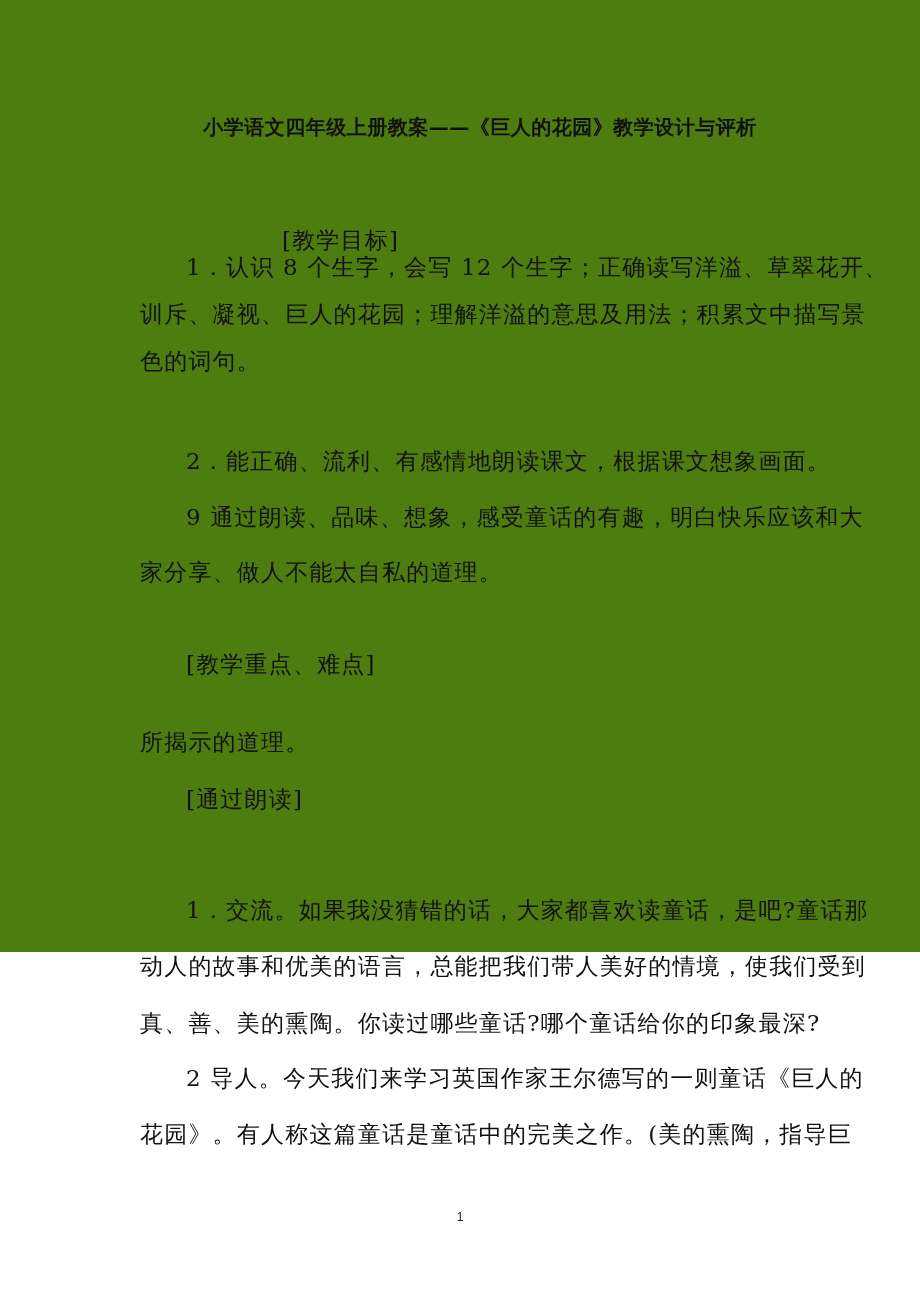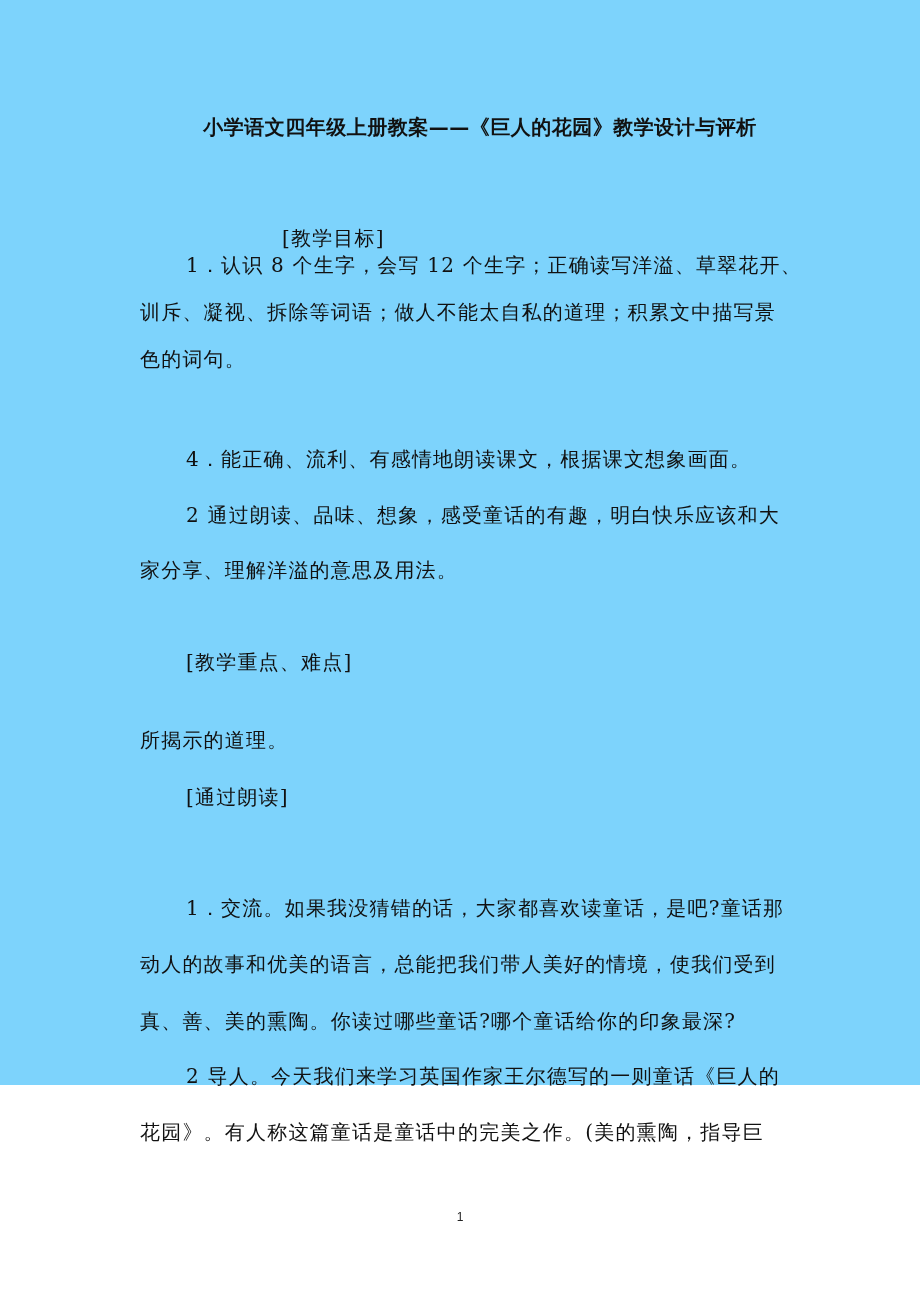--- a/index.html
+++ b/index.html
@@ -1,40 +1,40 @@
 <!DOCTYPE html>
 <html><head>
 <meta charset="utf-8">
 <style>
   html, body { margin: 0; padding: 0; background: #ffffff; }
   body { width: 920px; height: 1302px; position: relative; overflow: hidden;
          font-family: "DejaVu Serif", "Liberation Serif", serif; color: #111111; }
-  .page { position: absolute; left: 0; top: 0; width: 920px; height: 1085px; background: #7dd3fc; }
+  .page { position: absolute; left: 0; top: 0; width: 920px; height: 952px; background: #4d7c0f; }
   .title { position: absolute; top: 114px; left: 0; width: 920px; text-align: center;
            font-family: "DejaVu Sans", "Liberation Sans", sans-serif; font-weight: bold;
            font-size: 20px; letter-spacing: 0.5px; padding-left: 40px; box-sizing: border-box; }
-  .line { position: absolute; left: 140px; font-size: 20px; white-space: nowrap; letter-spacing: 1.2px; }
+  .line { position: absolute; left: 140px; font-size: 23px; white-space: nowrap; letter-spacing: 1.2px; }
   .indent { left: 186px; }
   .heading1 { left: 282px; }
   .footer { position: absolute; top: 1210px; left: 0; width: 920px; text-align: center;
             font-family: "Liberation Sans", sans-serif; font-size: 12px; color: #222; }
 </style>
 </head>
 <body>
 
 <div class="page">
   <div class="title">小学语文四年级上册教案——《巨人的花园》教学设计与评析</div>
 
   <div class="line heading1" style="top:225px">[教学目标]</div>
   <div class="line indent" style="top:252px">1．认识 8 个生字，会写 12 个生字；正确读写洋溢、草翠花开、</div>
-  <div class="line" style="top:299px">训斥、凝视、拆除等词语；做人不能太自私的道理；积累文中描写景</div>
+  <div class="line" style="top:299px">训斥、凝视、巨人的花园；理解洋溢的意思及用法；积累文中描写景</div>
   <div class="line" style="top:346px">色的词句。</div>
-  <div class="line indent" style="top:446px">4．能正确、流利、有感情地朗读课文，根据课文想象画面。</div>
-  <div class="line indent" style="top:502px">2 通过朗读、品味、想象，感受童话的有趣，明白快乐应该和大</div>
-  <div class="line" style="top:557px">家分享、理解洋溢的意思及用法。</div>
+  <div class="line indent" style="top:446px">2．能正确、流利、有感情地朗读课文，根据课文想象画面。</div>
+  <div class="line indent" style="top:502px">9 通过朗读、品味、想象，感受童话的有趣，明白快乐应该和大</div>
+  <div class="line" style="top:557px">家分享、做人不能太自私的道理。</div>
   <div class="line indent" style="top:649px">[教学重点、难点]</div>
   <div class="line" style="top:727px">所揭示的道理。</div>
   <div class="line indent" style="top:784px">[通过朗读]</div>
   <div class="line indent" style="top:895px">1．交流。如果我没猜错的话，大家都喜欢读童话，是吧?童话那</div>
   <div class="line" style="top:1008px">真、善、美的熏陶。你读过哪些童话?哪个童话给你的印象最深?</div>
   <div class="line" style="top:951px">动人的故事和优美的语言，总能把我们带人美好的情境，使我们受到</div>
   <div class="line indent" style="top:1063px">2 导人。今天我们来学习英国作家王尔德写的一则童话《巨人的</div>
   <div class="line" style="top:1119px">花园》。有人称这篇童话是童话中的完美之作。(美的熏陶，指导巨</div>
 
   <div class="footer">1</div>

